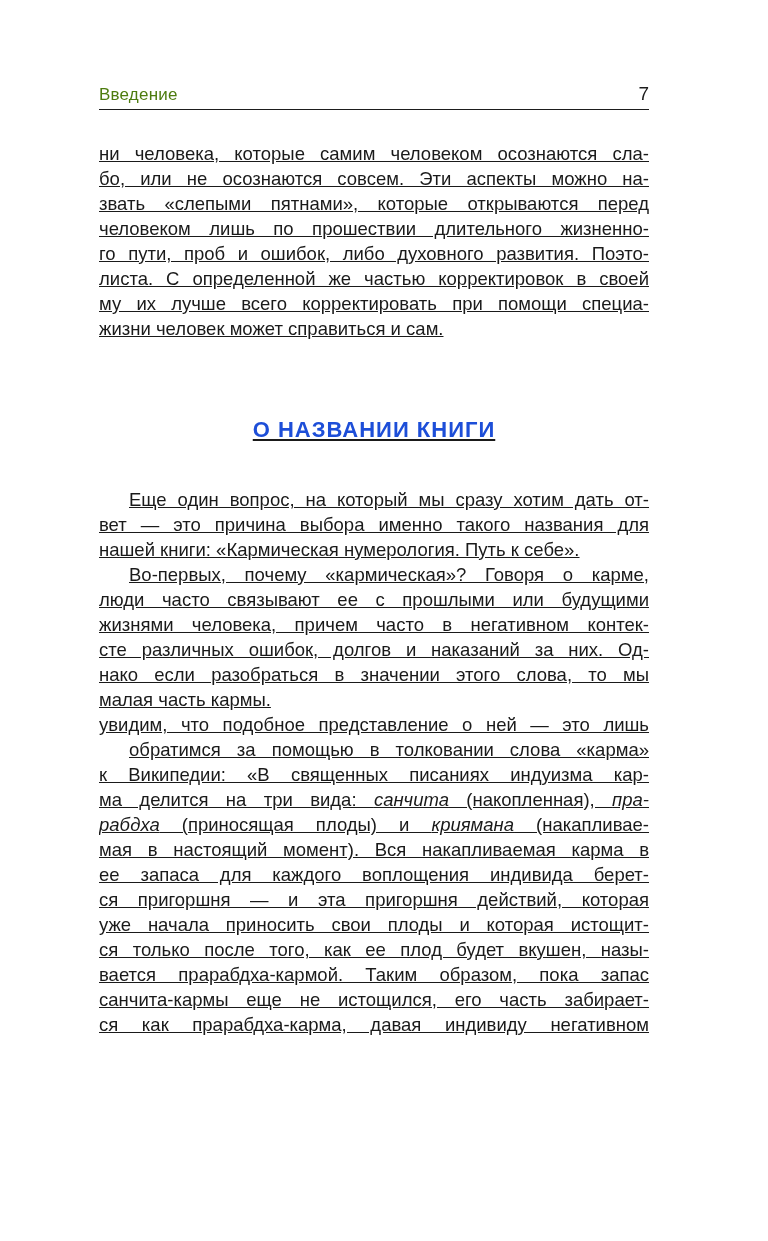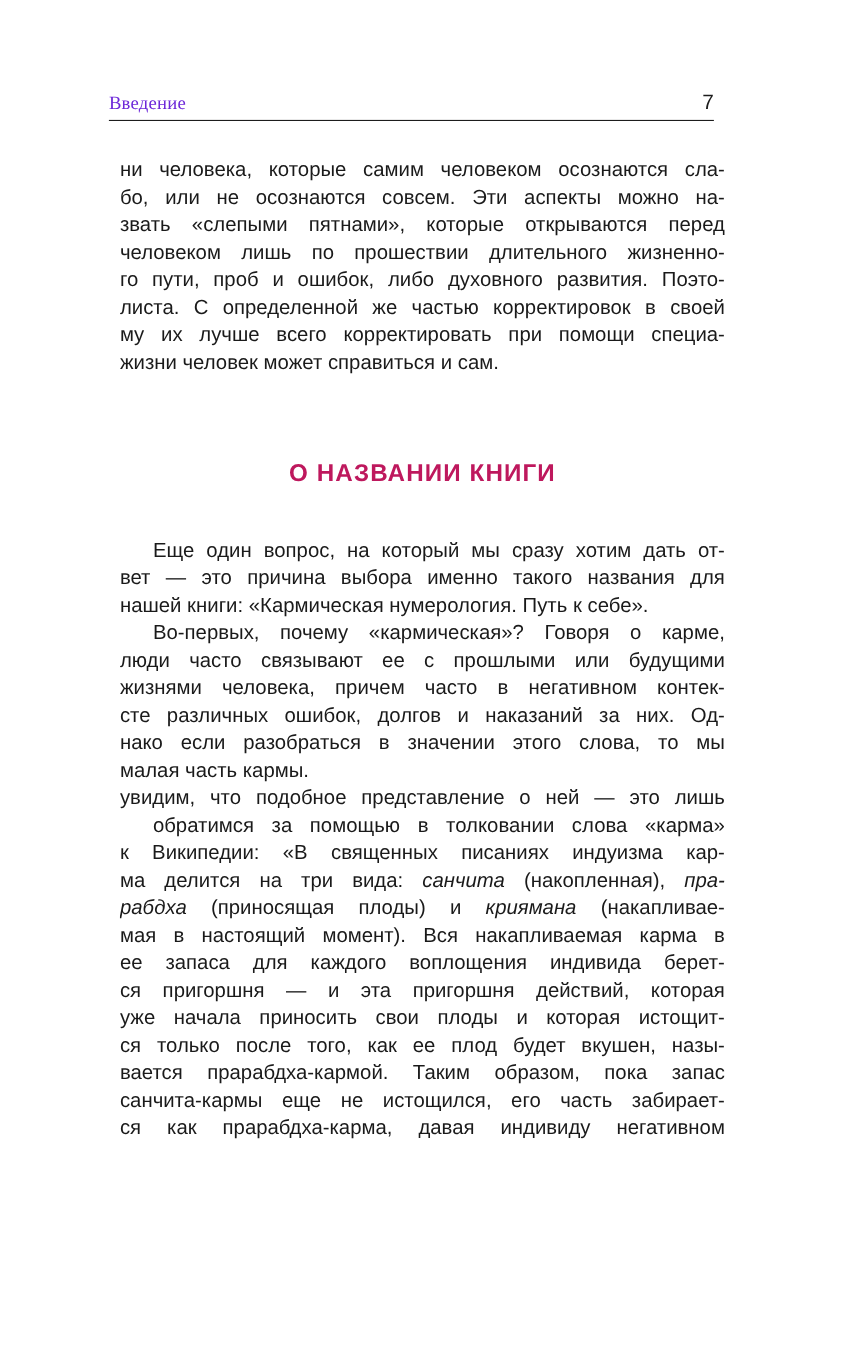--- a/index.html
+++ b/index.html
@@ -12,47 +12,47 @@
     font-family: "Liberation Sans", sans-serif;
     color: #1a1a1a;
   }
   .page { position: absolute; inset: 0; background: #fff; }
 
   .pg-header {
     position: absolute;
     top: 83px; left: 99px; width: 550px;
     display: flex; justify-content: space-between; align-items: baseline;
   }
-  .running-head { font-size: 17px; letter-spacing: 0.2px; color: #6d28d9; font-family: Liberation Serif, serif; }
+  .running-head { font-size: 17px; letter-spacing: 0.2px; color: #4d7c0f; }
   .page-number  { font-size: 19px; color: #1c1c1c; }
 
   .rule {
     position: absolute;
     top: 109px; left: 99px; width: 550px; height: 0;
     border-top: 1.6px solid #1d1d1d;
   }
 
   main {
     position: absolute;
-    top: 141px; left: 109px; width: 550px;
-    font-size: 18.5px; line-height: 25px;
+    top: 141px; left: 99px; width: 550px;
+    font-size: 18.5px; line-height: 25px; text-decoration: underline;
   }
   .line {
     height: 25px;
     overflow: hidden;
     text-align: justify;
     text-align-last: justify;
   }
   .line.last { text-align-last: left; }
   .para.indent .line:first-child { text-indent: 30px; }
 
   h2 {
     font-size: 22px; line-height: 26px; font-weight: bold;
     text-align: center; letter-spacing: 1px;
-    margin: 76px 0 44px 0; color: #be185d;
+    margin: 76px 0 44px 0; color: #1d4ed8;
   }
   i { font-style: italic; }
 </style>
 </head>
 <body>
 
 <div class="page">
 
   <div class="pg-header">
     <span class="running-head">Введение</span>

